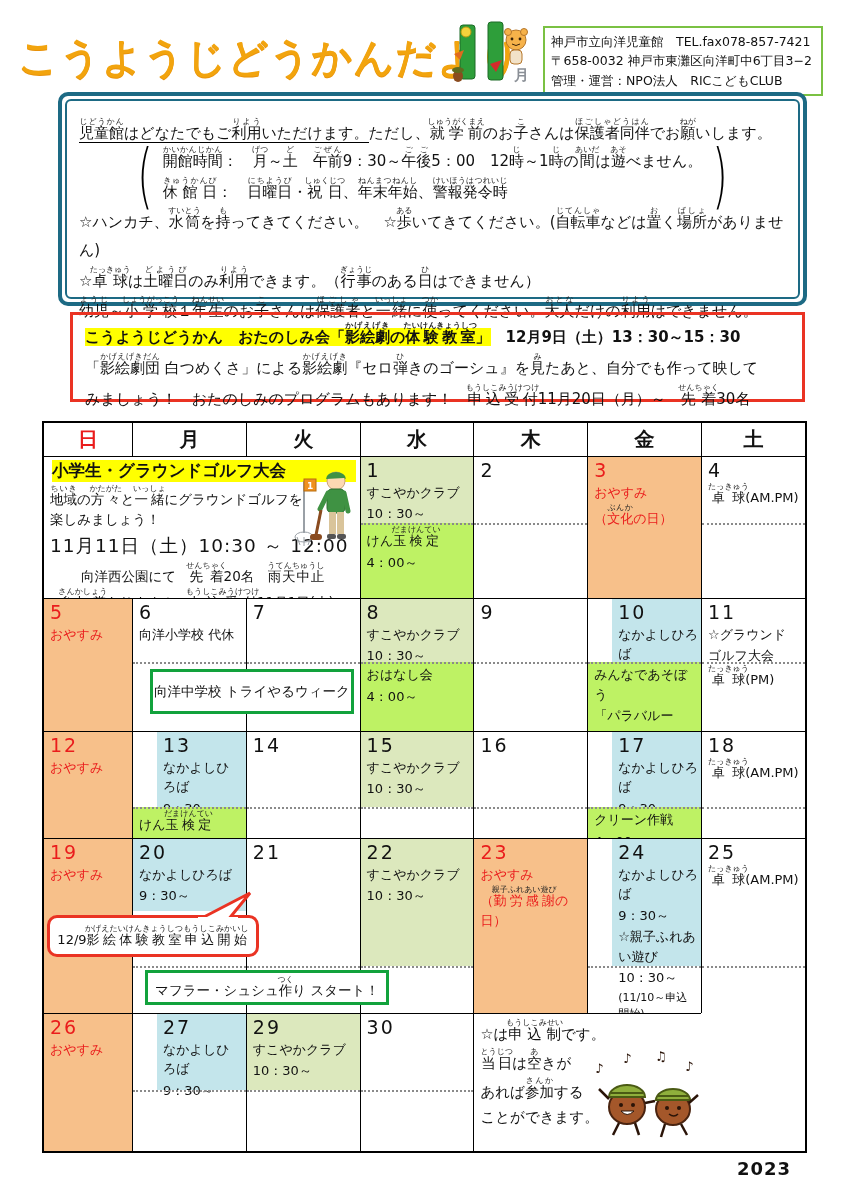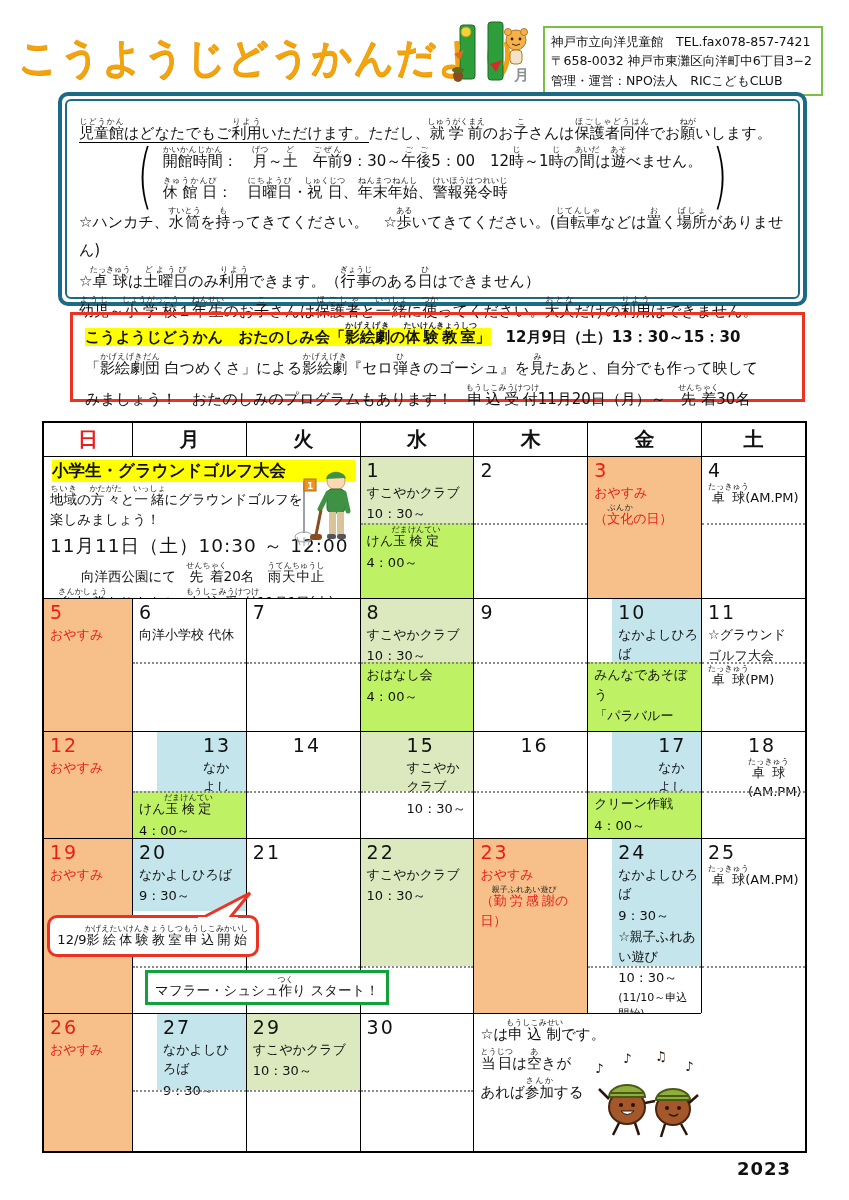--- a/index.html
+++ b/index.html
@@ -36,21 +36,21 @@
   
   .cal { position:absolute; left:42px; top:421px; width:765px; border:2.5px solid #000; background:#fff; }
   .cal-grid { display:grid; grid-template-columns:88px repeat(5,1fr) 104px;
               grid-template-rows:33px 142px 133px 107px 175px 138px; }
   .dow { text-align:center; font-size:20px; font-weight:600; padding-top:3px; border-left:1.5px solid #000; }
   .dow.fc { border-left:none; }
   .dow.sun { color:#ea1c1c; }
   .cell { border-left:1.5px solid #000; border-top:1.5px solid #000; display:flex; flex-direction:column; overflow:hidden; position:relative; }
   .cell.fc { border-left:none; }
   .sec-top { flex:0 0 auto; }
-  .r1 .sec-top { height:66px; } .r2 .sec-top { height:63px; } .r3 .sec-top { height:59px;padding-left:40px; }
+  .r1 .sec-top { height:66px; } .r2 .sec-top { height:63px; } .r3 .sec-top { height:75px; }
   .r4 .sec-top { height:127px; } .r5 .sec-top { height:76px; }
   .sec-bot { flex:1 1 auto; border-top:2px dotted #8a8a8a; }
   .holiday { background:#f7c08a; }
   .bg-green { background:#dce8bd; } .bg-purple{ background:#bef264; }
   .bg-blue { background:#c3e5eb;margin-left:24px; }
   .date { font-size:19px; letter-spacing:2px; padding:2px 0 0 6px; line-height:1.2; }
   .date.red { color:#ea1c1c; }
   .ev { font-size:13px; padding:1px 3px 1px 6px; line-height:1.5; }
   .ev.red { color:#ea1c1c; }
   .ev.small { font-size:11px; }
@@ -395,20 +395,21 @@
       <div class="cell r5">
         <div class="sec-top">
             <div class="date">30</div>
           </div>
         <div class="sec-bot"></div>
       </div>
       <div class="cell r5 notecell" style="grid-column:span 2;">
         <div>☆は<ruby>申込制<rt>もうしこみせい</rt></ruby>です。</div>
         <div><ruby>当日<rt>とうじつ</rt></ruby>は<ruby>空<rt>あ</rt></ruby>きが</div>
         <div>あれば<ruby>参加<rt>さんか</rt></ruby>する</div>
+        <div>ことができます。</div>
         <span class="acorns">
           <svg width="108" height="92" viewBox="0 0 108 92">
             <text x="2" y="22" font-size="13" fill="#2a1408">♪</text>
             <text x="30" y="12" font-size="13" fill="#2a1408">♪</text>
             <text x="62" y="10" font-size="13" fill="#2a1408">♫</text>
             <text x="92" y="20" font-size="13" fill="#2a1408">♪</text>
             <ellipse cx="34" cy="56" rx="18" ry="17" fill="#a4572a" stroke="#4a2410" stroke-width="2"></ellipse>
             <path d="M16 46 a18 12 0 0 1 36 0 z" fill="#8faf3c" stroke="#4a5a14" stroke-width="2"></path>
             <line x1="18" y1="42" x2="50" y2="42" stroke="#4a5a14" stroke-width="2"></line>
             <circle cx="28" cy="54" r="2" fill="#2a1408"></circle>
@@ -425,20 +426,23 @@
               <circle cx="86" cy="57" r="2" fill="#2a1408"></circle>
             <path d="M76 63 q5 4 9 0" fill="none" stroke="#2a1408" stroke-width="1.5"></path>
             <line x1="96" y1="52" x2="105" y2="44" stroke="#2a1408" stroke-width="2.5"></line>
             <line x1="72" y1="73" x2="68" y2="86" stroke="#2a1408" stroke-width="2.5"></line>
             <line x1="88" y1="73" x2="94" y2="84" stroke="#2a1408" stroke-width="2.5"></line>
           </svg>
         </span>
       </div>
     </div>
 
+    <div class="trial-box">
+      <span>向洋中学校 トライやるウィーク</span>
+    </div>
 
     <div class="bubble">
       <span class="bubble-tail">
         <svg width="56" height="30" viewBox="0 0 56 30">
           <polygon points="2,28 52,2 30,29" fill="#ffffff" stroke="#ea3323" stroke-width="3"></polygon>
           <rect x="0" y="26" width="40" height="4" fill="#ffffff"></rect>
         </svg>
       </span>
       <span>12/9<ruby>影絵体験教室<rt>かげえたいけんきょうしつ</rt></ruby><ruby>申込開始<rt>もうしこみかいし</rt></ruby></span>
     </div>

